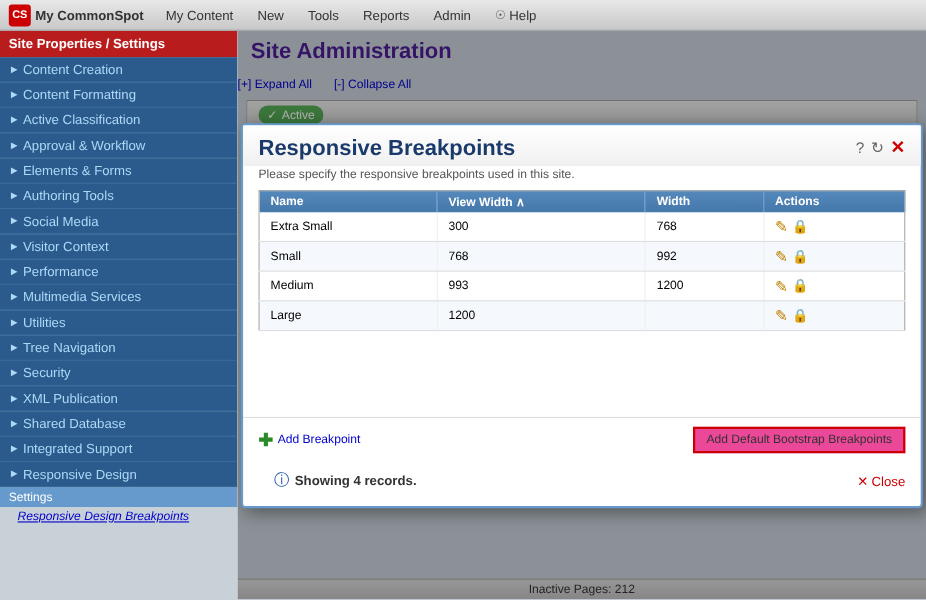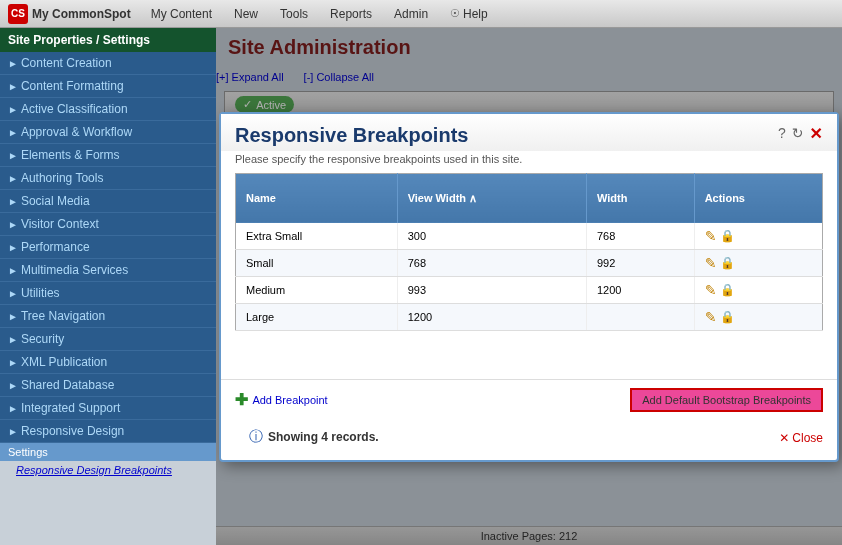--- a/index.html
+++ b/index.html
@@ -11,33 +11,33 @@
     .top-nav-logo .logo-icon { width: 20px; height: 20px; background: #c00; border-radius: 3px; display: flex; align-items: center; justify-content: center; color: white; font-size: 10px; font-weight: bold; }
     .nav-item { padding: 3px 10px; font-size: 12px; color: #333; cursor: pointer; border-radius: 3px; }
     .nav-help { display: flex; align-items: center; gap: 3px; }
     .help-icon { color: #555; font-size: 11px; }
 
     
     .main-layout { display: flex; height: calc(545px - 28px); }
 
     
     .sidebar { width: 216px; background: #c8d0d8; flex-shrink: 0; overflow-y: auto; }
-    .sidebar-title { background: #14532d; color: white; font-weight: bold; font-size: 12px; padding: 5px 8px; }
+    .sidebar-title { background: #b91c1c; color: white; font-weight: bold; font-size: 12px; padding: 5px 8px; }
     .sidebar-item { background: #2a5b8c; color: #add8f7; font-size: 12px; padding: 4px 8px; cursor: pointer; display: flex; align-items: center; gap: 3px; border-bottom: 1px solid #3a6b9c; }
     .sidebar-item .arrow { color: #add8f7; font-size: 10px; }
     .sidebar-section { background: #6699cc; color: white; font-size: 11px; padding: 3px 8px; }
     .sidebar-sub { background: #c8d0d8; color: #333; font-size: 11px; padding: 3px 8px 3px 16px; cursor: pointer; }
     .sidebar-sub.active { color: #00c; text-decoration: underline; font-style: italic; }
 
     
     .content-area { flex: 1; background: #c8d0d8; position: relative; overflow: hidden; }
 
     
     .site-admin-header { padding: 8px 12px; }
-    .site-admin-header h1 { font-size: 20px; font-weight: bold; color: #7f1d1d; }
+    .site-admin-header h1 { font-size: 20px; font-weight: bold; color: #4c1d95; }
     .expand-collapse { display: flex; gap: 20px; padding: 4px 0; }
     .expand-collapse a { color: #00c; text-decoration: none; font-size: 11px; }
 
     
     .site-info-panel { background: white; margin: 4px 8px; border: 1px solid #999; }
     .site-info-header { background: linear-gradient(to bottom, #e8e8e8, #d0d0d0); padding: 4px 10px; display: flex; align-items: center; justify-content: space-between; border-bottom: 1px solid #999; }
     .site-info-title { font-weight: bold; font-size: 12px; }
     .active-badge { background: #5a5; color: white; padding: 2px 8px; border-radius: 10px; font-size: 11px; display: flex; align-items: center; gap: 4px; }
     .site-info-body { display: flex; padding: 6px 10px; gap: 20px; }
     .site-info-left { flex: 1; }
@@ -52,21 +52,21 @@
     .modal-header { background: linear-gradient(to bottom, #ffffff, #f0f0f0); padding: 10px 14px 4px; display: flex; align-items: flex-start; justify-content: space-between; }
     .modal-title { font-size: 20px; font-weight: bold; color: #1a3a6c; }
     .modal-header-icons { display: flex; gap: 6px; align-items: center; }
     .modal-icon-btn { cursor: pointer; color: #666; font-size: 14px; }
     .modal-close-btn { cursor: pointer; color: #c00; font-size: 16px; font-weight: bold; }
     .modal-subtitle { padding: 2px 14px 8px; font-size: 11px; color: #555; }
     .modal-body { flex: 1; padding: 0 14px 10px; }
 
     
     .data-table { width: 100%; border-collapse: collapse; border: 1px solid #aaa; }
-    .data-table th { background: linear-gradient(to bottom, #5588bb, #4477aa); color: white; padding: 18px 10px; text-align: left; font-size: 11px; border-right: 1px solid #6699cc; cursor: pointer; }
+    .data-table th { background: linear-gradient(to bottom, #5588bb, #4477aa); color: white; padding: 3px 10px; text-align: left; font-size: 11px; border-right: 1px solid #6699cc; cursor: pointer; }
     .data-table th:last-child { border-right: none; }
     .data-table td { padding: 5px 10px; border-bottom: 1px solid #ddd; border-right: 1px solid #eee; font-size: 11px; }
     .data-table td:last-child { border-right: none; }
     .data-table tr:nth-child(even) { background: #f5f8fc; }
     .action-icons { display: flex; gap: 4px; align-items: center; }
     .action-icon { color: #c08000; font-size: 14px; cursor: pointer; }
     .action-icon-lock { color: #888; font-size: 12px; cursor: pointer; }
 
     
     .modal-footer { padding: 8px 14px; display: flex; align-items: center; justify-content: space-between; border-top: 1px solid #ddd; }

